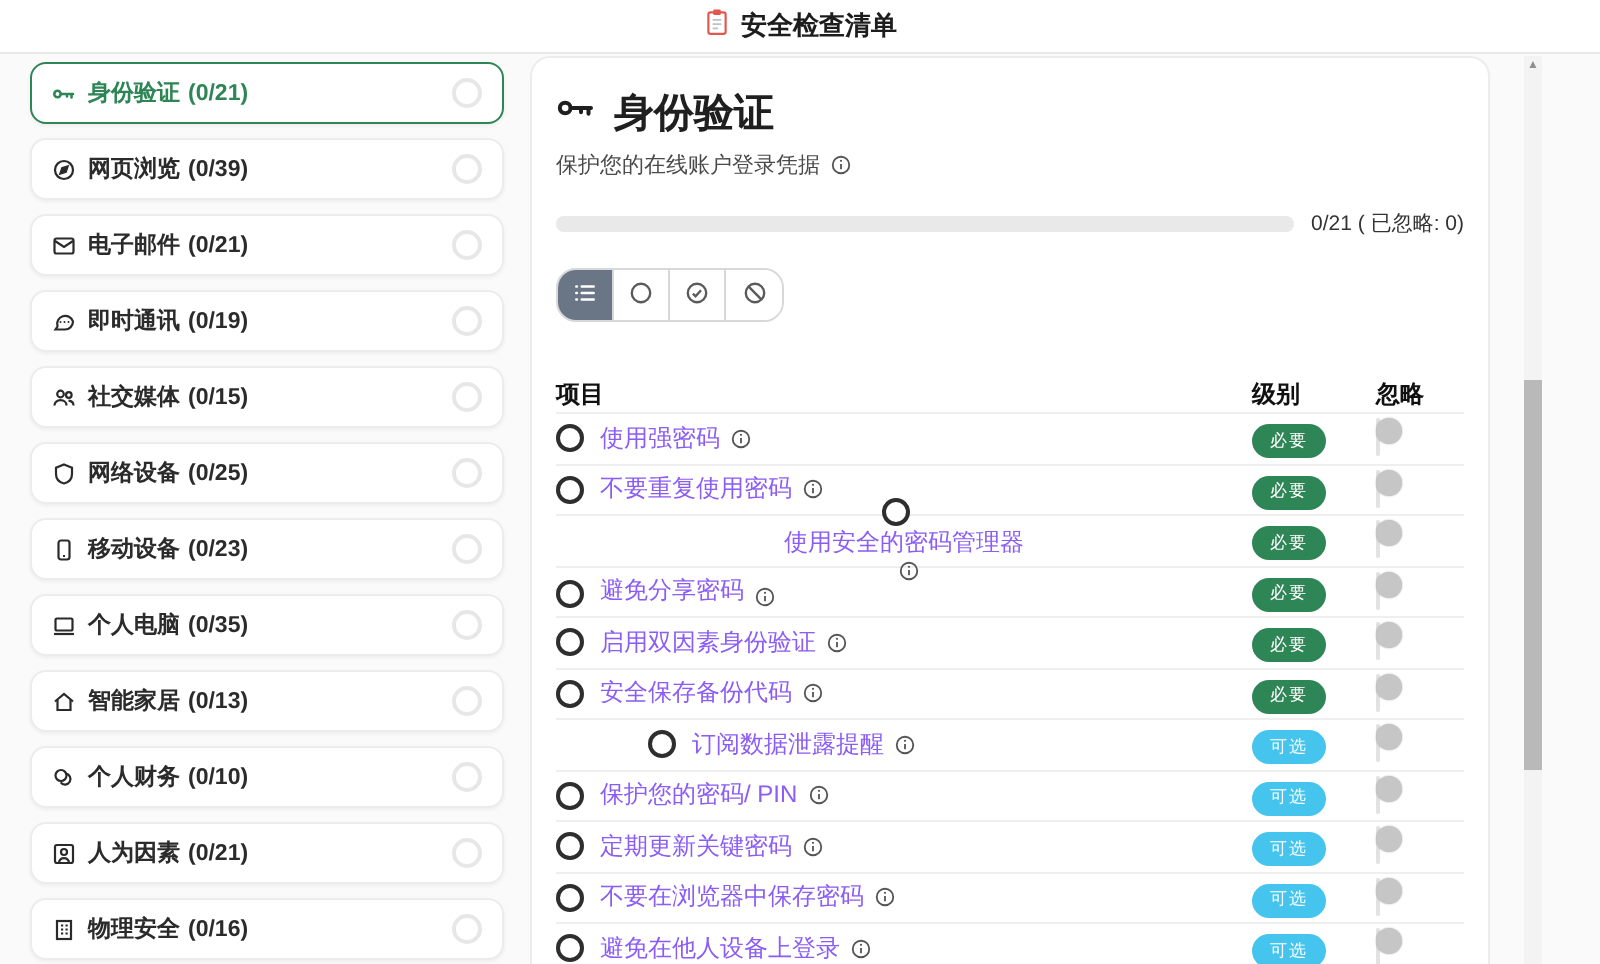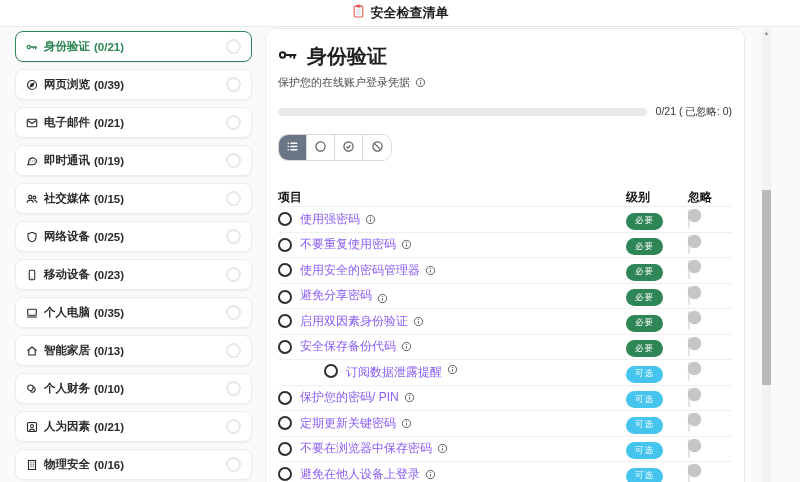--- a/index.html
+++ b/index.html
@@ -303,21 +303,21 @@
       </span>
     </span>
     <span class="col-level">
       <span class="badge" style="background: rgb(46, 133, 85);">必要</span>
     </span>
     <span class="col-ignore">
       <span class="toggle"><span class="knob"></span></span>
     </span>
   </div>
         <div class="row">
-    <span class="col-item" style="display:flex;align-items:center;">
+    <span class="col-item" style="display:flex;align-items:center;flex-direction:column;">
       <span class="chk"></span>
       <span class="row-label">使用安全的密码管理器</span>
       <span class="info">
         <svg width="11" height="11" viewBox="0 0 24 24" fill="none" stroke="currentColor" stroke-width="2">
           <circle cx="12" cy="12" r="9"></circle>
                 <path d="M12 11v5.5"></path>
                 <circle cx="12" cy="7.4" r="1.2" fill="currentColor" stroke="none"></circle>
         </svg>
       </span>
     </span>
@@ -379,21 +379,21 @@
       </span>
     </span>
     <span class="col-level">
       <span class="badge" style="background: rgb(46, 133, 85);">必要</span>
     </span>
     <span class="col-ignore">
       <span class="toggle"><span class="knob"></span></span>
     </span>
   </div>
         <div class="row">
-    <span class="col-item" style="display:flex;padding-left:46px;">
+    <span class="col-item" style="display:flex;align-items:center;padding-left:46px;">
       <span class="chk"></span>
       <span class="row-label">订阅数据泄露提醒</span>
       <span class="info">
         <svg width="11" height="11" viewBox="0 0 24 24" fill="none" stroke="currentColor" stroke-width="2">
           <circle cx="12" cy="12" r="9"></circle>
                 <path d="M12 11v5.5"></path>
                 <circle cx="12" cy="7.4" r="1.2" fill="currentColor" stroke="none"></circle>
         </svg>
       </span>
     </span>

